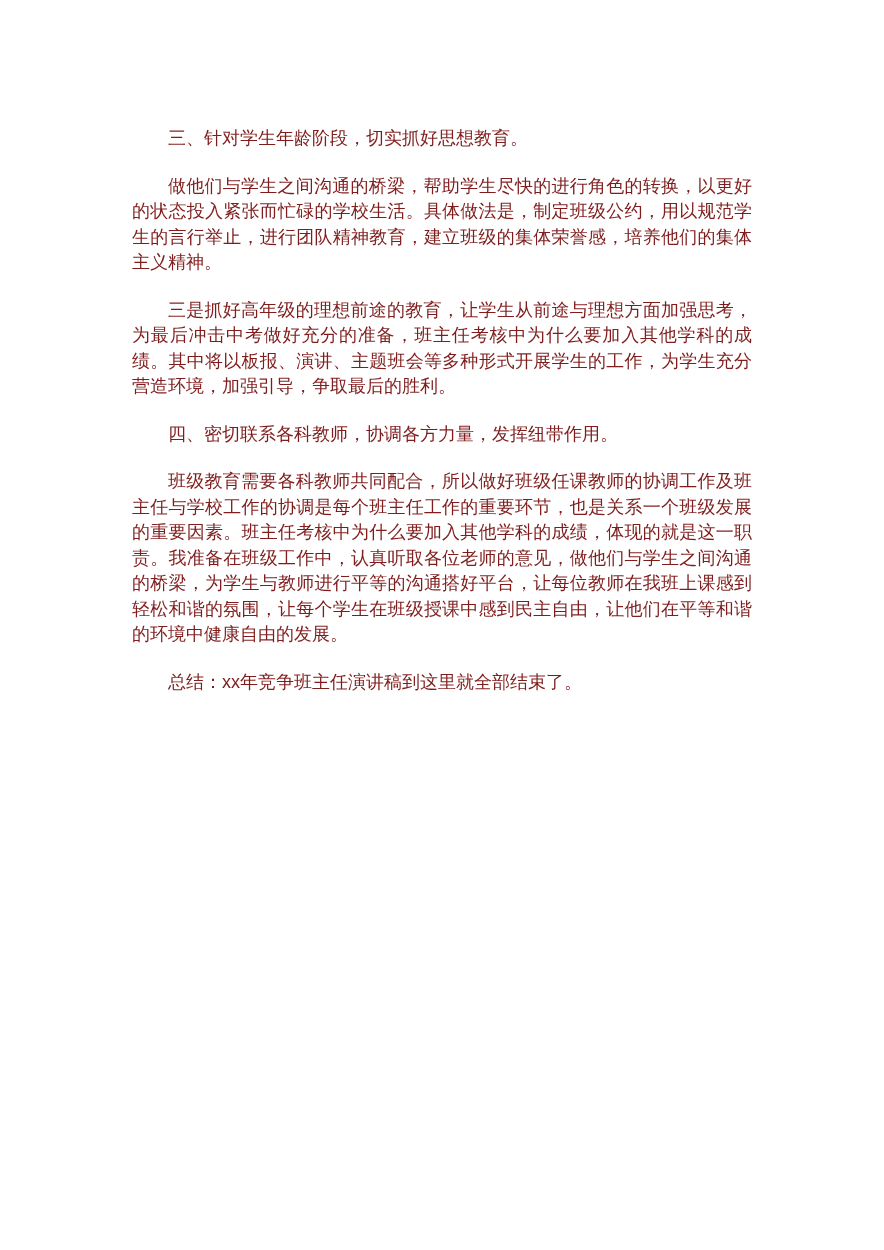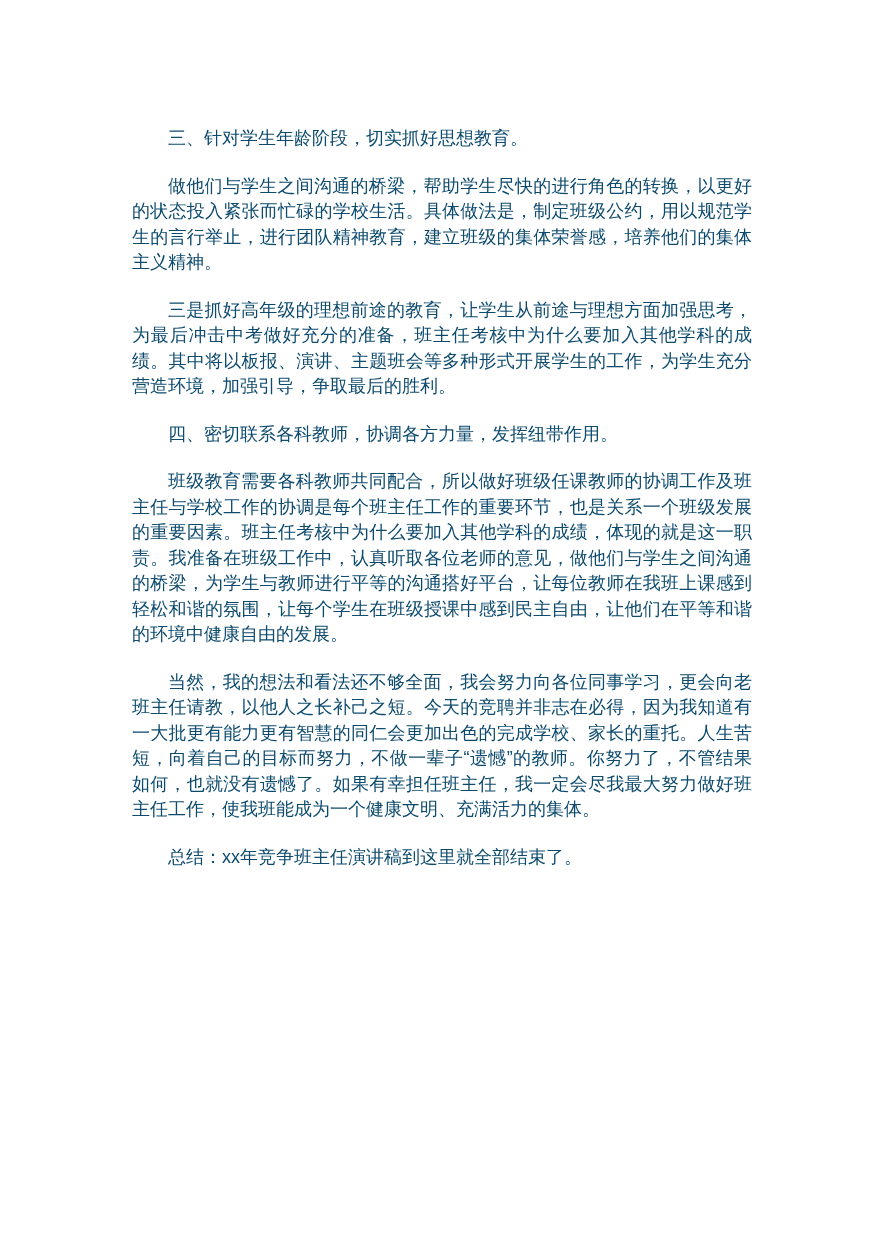--- a/index.html
+++ b/index.html
@@ -17,21 +17,21 @@
     position: relative;
     width: 884px;
     height: 1250px;
     background: #ffffff;
   }
   .content {
     position: absolute;
     left: 132px;
     top: 126px;
     width: 620px;
-    color: #0c4a6e;
+    color: #7f1d1d;
     font-size: 18px;
     line-height: 25.5px;
     text-align: justify;
     letter-spacing: 0;
   }
   .para {
     margin: 0 0 22px 0;
     text-indent: 2em;
     word-break: break-all;
   }
@@ -42,16 +42,15 @@
 </head>
 <body>
 
 <div class="page">
   <div class="content">
     <p class="para">三、针对学生年龄阶段，切实抓好思想教育。</p>
     <p class="para">做他们与学生之间沟通的桥梁，帮助学生尽快的进行角色的转换，以更好的状态投入紧张而忙碌的学校生活。具体做法是，制定班级公约，用以规范学生的言行举止，进行团队精神教育，建立班级的集体荣誉感，培养他们的集体主义精神。</p>
     <p class="para">三是抓好高年级的理想前途的教育，让学生从前途与理想方面加强思考，为最后冲击中考做好充分的准备，班主任考核中为什么要加入其他学科的成绩。其中将以板报、演讲、主题班会等多种形式开展学生的工作，为学生充分营造环境，加强引导，争取最后的胜利。</p>
     <p class="para">四、密切联系各科教师，协调各方力量，发挥纽带作用。</p>
     <p class="para">班级教育需要各科教师共同配合，所以做好班级任课教师的协调工作及班主任与学校工作的协调是每个班主任工作的重要环节，也是关系一个班级发展的重要因素。班主任考核中为什么要加入其他学科的成绩，体现的就是这一职责。我准备在班级工作中，认真听取各位老师的意见，做他们与学生之间沟通的桥梁，为学生与教师进行平等的沟通搭好平台，让每位教师在我班上课感到轻松和谐的氛围，让每个学生在班级授课中感到民主自由，让他们在平等和谐的环境中健康自由的发展。</p>
-    <p class="para">当然，我的想法和看法还不够全面，我会努力向各位同事学习，更会向老班主任请教，以他人之长补己之短。今天的竞聘并非志在必得，因为我知道有一大批更有能力更有智慧的同仁会更加出色的完成学校、家长的重托。人生苦短，向着自己的目标而努力，不做一辈子“遗憾”的教师。你努力了，不管结果如何，也就没有遗憾了。如果有幸担任班主任，我一定会尽我最大努力做好班主任工作，使我班能成为一个健康文明、充满活力的集体。</p>
     <p class="para">总结：xx年竞争班主任演讲稿到这里就全部结束了。</p>
   </div>
 </div>
 
 </body></html>

